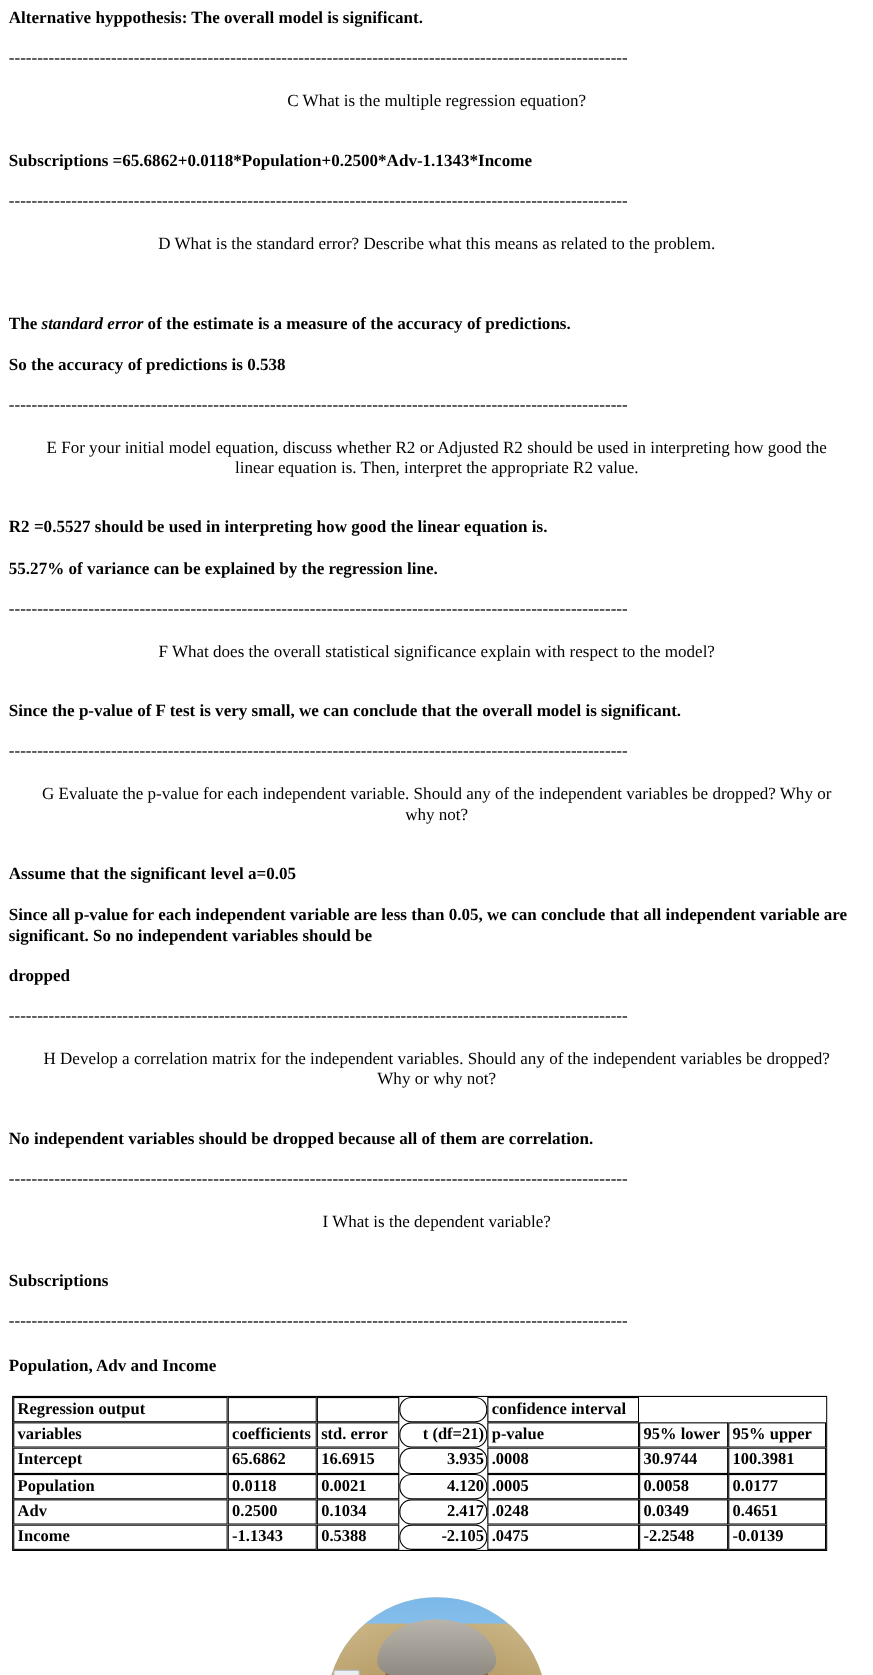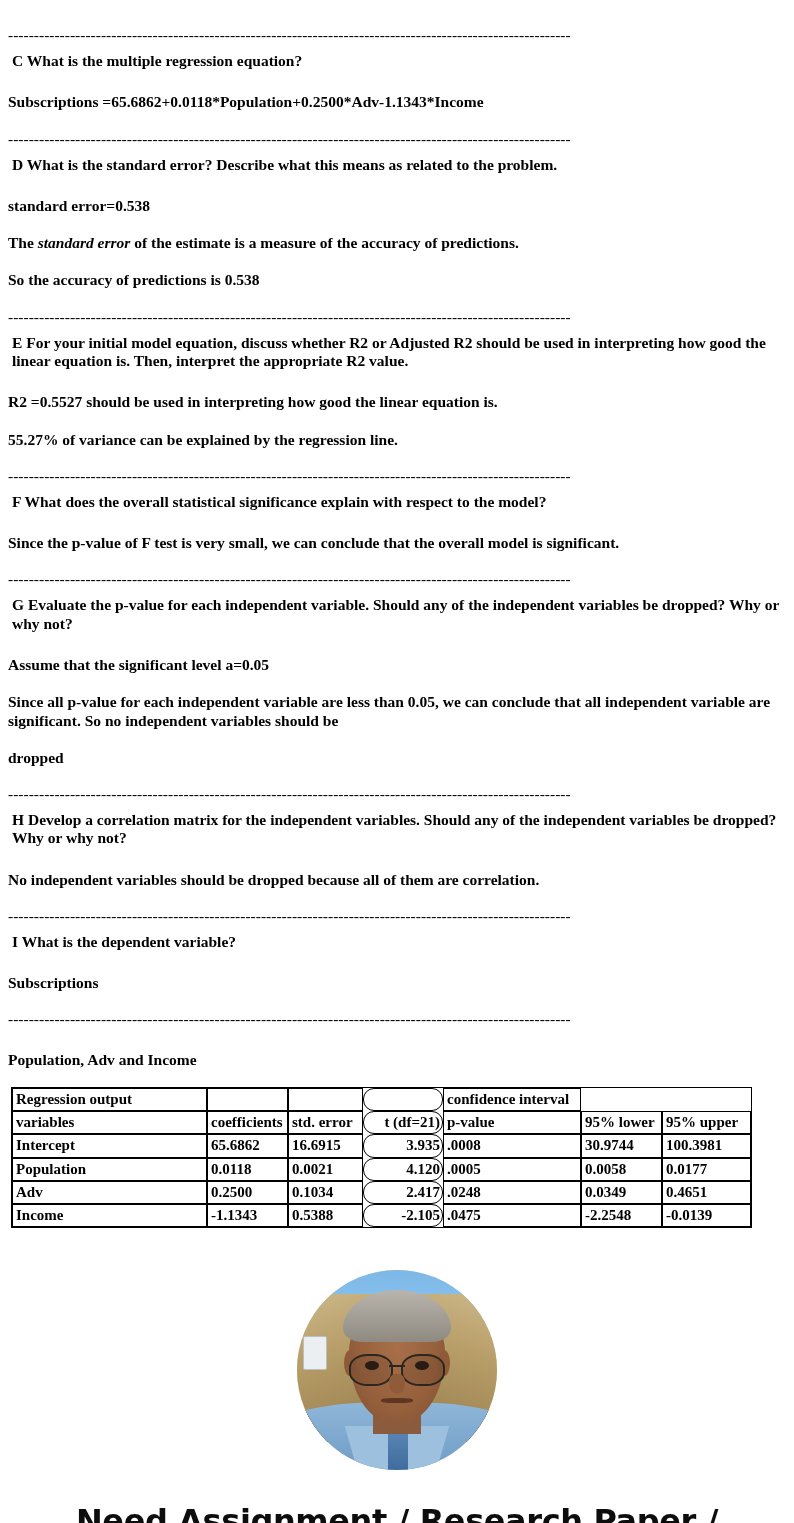--- a/index.html
+++ b/index.html
@@ -15,25 +15,26 @@
     color: #000000;
     -webkit-font-smoothing: antialiased;
   }
   .page {
     width: 794px;
     box-sizing: border-box;
     padding: 8px 8px 0 8px;
     position: relative;
   }
   .q {               
-    font-weight: bold;
+    font-weight: normal;
     font-size: 15.5px;
     line-height: 1.18;
-    margin: 4px;
+    margin: 17px;
     padding: 0;
+    text-align: center;
   }
   .a {               
     font-weight: bold;
     font-size: 15.5px;
     line-height: 1.18;
     margin: 0;
     padding: 0;
   }
   .a .ital { font-style: italic; font-weight: bold; font-family: Liberation Serif, serif; }
 
@@ -201,32 +202,32 @@
   }
   .promo-l1 { font-size: 32px; }
   .promo-l2 { font-size: 28px; }
 </style>
 </head>
 <body>
 
 <div class="page">
 
   <div id="text-body">
+      <div class="a">Alternative hyppothesis: The overall model is significant.</div>
       <div class="gap"></div>
       <div class="sep">-------------------------------------------------------------------------------------------------------------</div>
       <div class="gap-xs"></div>
       <div class="q">C What is the multiple regression equation?</div>
       <div class="gap"></div>
       <div class="a">Subscriptions =65.6862+0.0118*Population+0.2500*Adv-1.1343*Income</div>
       <div class="gap"></div>
       <div class="sep">-------------------------------------------------------------------------------------------------------------</div>
       <div class="gap-xs"></div>
       <div class="q">D What is the standard error? Describe what this means as related to the problem.</div>
       <div class="gap"></div>
-      <div class="a">standard error=0.538</div>
       <div class="gap"></div>
       <div class="a"><span>The </span><span class="ital">standard error</span><span> of the estimate is a measure of the accuracy of predictions.</span></div>
       <div class="gap"></div>
       <div class="a">So the accuracy of predictions is 0.538</div>
       <div class="gap"></div>
       <div class="sep">-------------------------------------------------------------------------------------------------------------</div>
       <div class="gap-xs"></div>
       <div class="q">E For your initial model equation, discuss whether R2 or Adjusted R2 should be used in interpreting how good the linear equation is. Then, interpret the appropriate R2 value.</div>
       <div class="gap"></div>
       <div class="a">R2 =0.5527 should be used in interpreting how good the linear equation is.</div>

